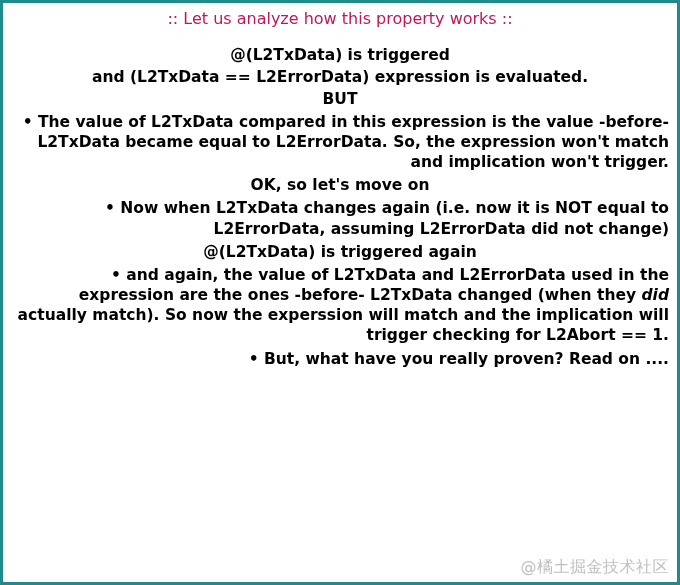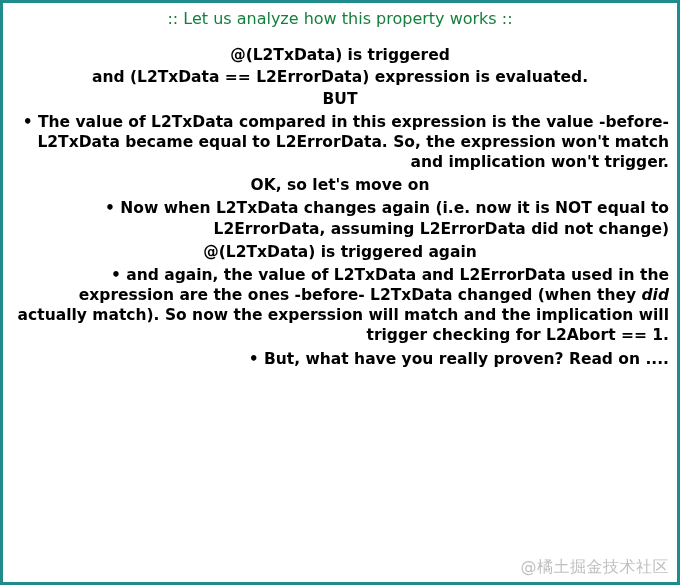--- a/index.html
+++ b/index.html
@@ -32,21 +32,21 @@
   .center { text-align: right; }
   .left   { text-align: left; }
   .italic { font-style: italic; }
   .gap-sm { margin-top: 8px; }
   .gap-md { margin-top: 4px; }
   .gap-lg { margin-top: 14px; }
 
   .title {
     text-align: center;
     font-size: 16px;
-    color: #15803d;
+    color: #be185d;
     margin-bottom: 18px;
   }
   .para-italic {
     font-style: italic;
     font-weight: bold;
     font-size: 15.5px;
     line-height: 1.3;
     text-align: left;
   }
   .hl-before {

